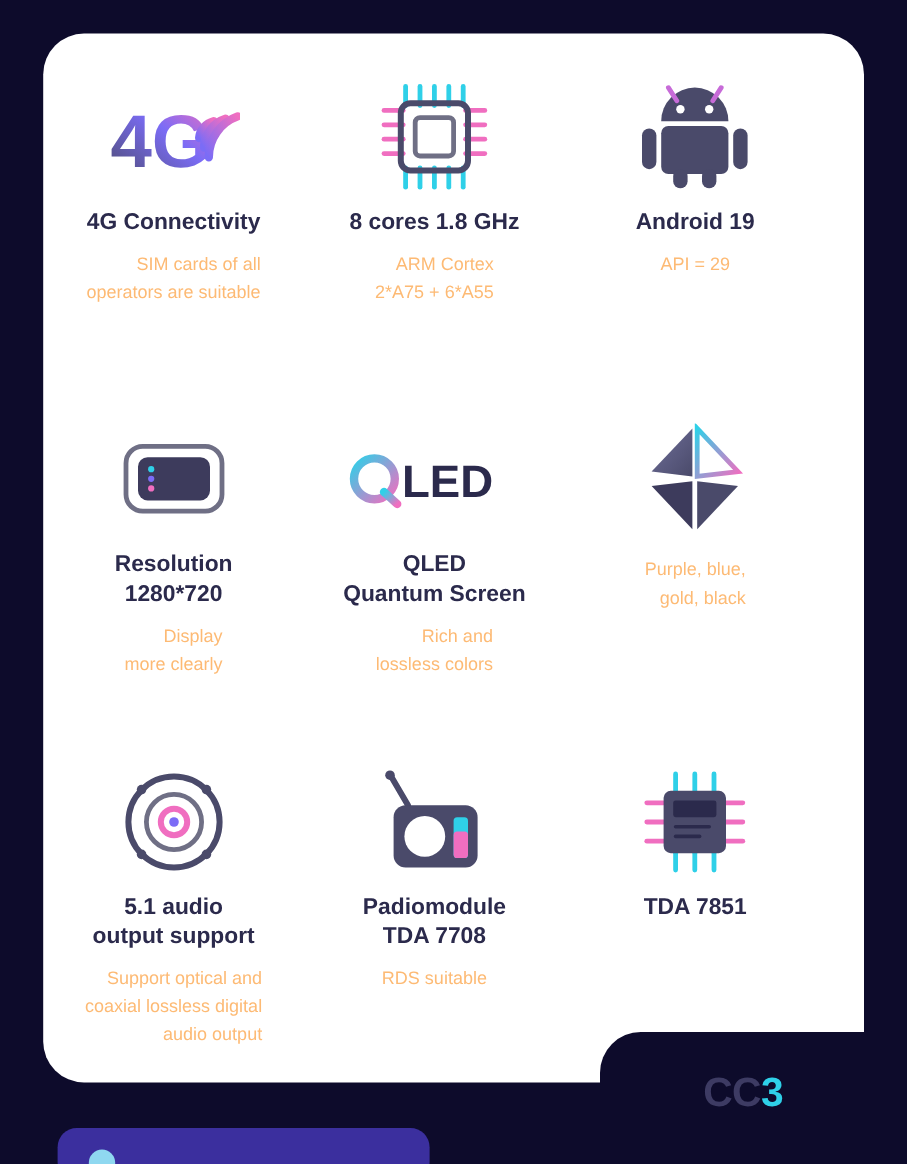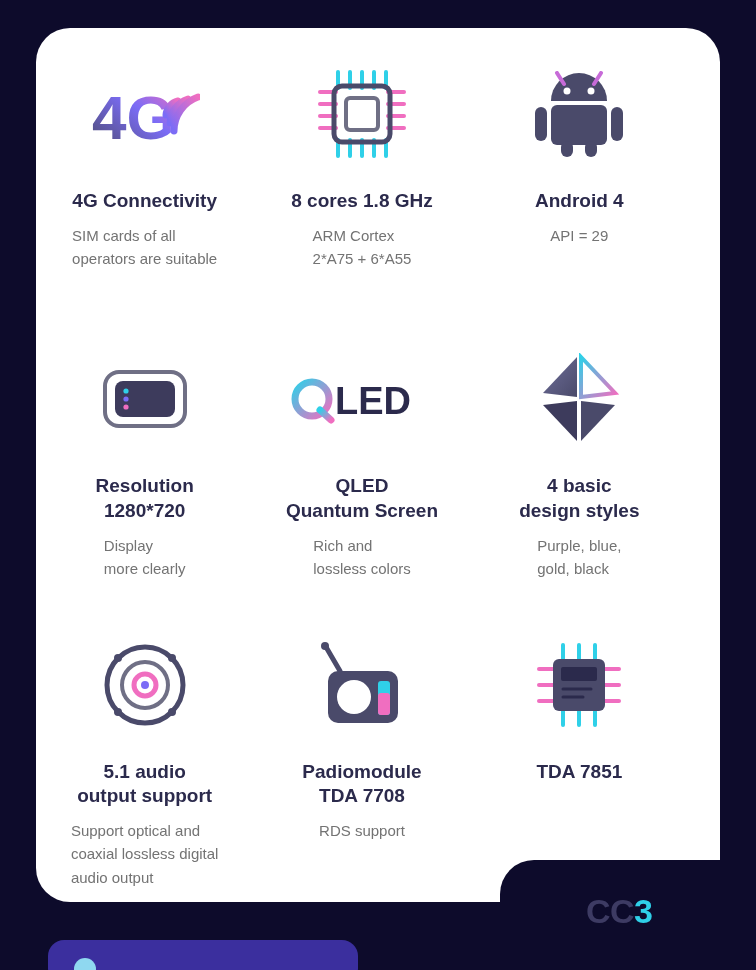--- a/index.html
+++ b/index.html
@@ -63,27 +63,27 @@
     display: flex;
     align-items: center;
     justify-content: center;
   }
   .title {
     font-size: 19px;
     font-weight: bold;
     color: #2b2a4c;
     text-align: center;
     line-height: 1.3;
-    margin-top: 21px;
+    margin-top: 6px;
     white-space: pre-line;
   }
   .sub {
     font-size: 15px;
-    color: #737373;
-    text-align: left;
+    color: #fdba74;
+    text-align: right;
     line-height: 1.55;
     margin-top: 10px;
     white-space: pre-line;
   }
   .brand {
     position: absolute;
     left: 586px;
     top: 892px;
     font-size: 34px;
     font-weight: bold;
@@ -191,21 +191,21 @@
             <path d="M20 30 a28 28 0 0 1 56 0 z"></path>
           </g>
           <g stroke="#c76bd8" stroke-width="4" stroke-linecap="round">
             <line x1="26" y1="2" x2="33" y2="13"></line>
             <line x1="70" y1="2" x2="63" y2="13"></line>
           </g>
           <circle cx="36" cy="20" r="3.5" fill="#ffffff"></circle>
           <circle cx="60" cy="20" r="3.5" fill="#ffffff"></circle>
         </svg>
       </div>
-      <div class="title">Android 4</div>
+      <div class="title">Android 19</div>
       <div class="sub">API = 29</div>
     </div>
 
     <div class="cell">
       <div class="icon-wrap">
         <svg width="86" height="70" viewBox="0 0 86 70">
           <rect x="3" y="8" width="80" height="54" rx="14" fill="none" stroke="#6f6f85" stroke-width="4"></rect>
           <rect x="13" y="17" width="60" height="36" rx="8" fill="#3d3b5c"></rect>
           <circle cx="24" cy="27" r="2.6" fill="#2fd0e8"></circle>
           <circle cx="24" cy="35" r="2.6" fill="#7b6cf6"></circle>
@@ -250,22 +250,20 @@
               <stop offset="0%" stop-color="#2fd0e8"></stop>
                 <stop offset="100%" stop-color="#f06ec0"></stop>
             </linearGradient>
           </defs>
           <path d="M44 4 L44 44 L10 40 Z" fill="url(#gd1)"></path>
           <path d="M44 48 L44 88 L10 52 Z" fill="#3d3b5c"></path>
           <path d="M48 48 L82 52 L48 88 Z" fill="#4a4a6a"></path>
           <path d="M48 4 L82 40 L48 44 Z" fill="none" stroke="url(#gd2)" stroke-width="4"></path>
         </svg>
       </div>
-      <div class="title">4 basic
-design styles</div>
       <div class="sub">Purple, blue,
 gold, black</div>
     </div>
 
     <div class="cell">
       <div class="icon-wrap">
         <svg width="86" height="86" viewBox="0 0 86 86">
           <circle cx="43" cy="43" r="38" fill="none" stroke="#4a4a6a" stroke-width="5"></circle>
           <circle cx="43" cy="43" r="23" fill="none" stroke="#6f6f85" stroke-width="4"></circle>
           <circle cx="43" cy="43" r="11" fill="none" stroke="#f06ec0" stroke-width="5"></circle>
@@ -291,21 +289,21 @@
           <line x1="26" y1="30" x2="12" y2="6" stroke="#4a4a6a" stroke-width="5" stroke-linecap="round"></line>
           <circle cx="11" cy="5" r="4" fill="#4a4a6a"></circle>
           <rect x="14" y="30" width="70" height="52" rx="10" fill="#4a4a6a"></rect>
           <circle cx="40" cy="56" r="17" fill="#ffffff"></circle>
           <rect x="64" y="40" width="12" height="34" rx="3" fill="#2fd0e8"></rect>
           <rect x="64" y="52" width="12" height="22" rx="3" fill="#f06ec0"></rect>
         </svg>
       </div>
       <div class="title">Padiomodule
 TDA 7708</div>
-      <div class="sub">RDS support</div>
+      <div class="sub">RDS suitable</div>
     </div>
 
     <div class="cell">
       <div class="icon-wrap">
         <svg width="88" height="88" viewBox="0 0 88 88">
           <g stroke="#2fd0e8" stroke-width="4" stroke-linecap="round">
             <line x1="28" y1="4" x2="28" y2="18"></line>
               <line x1="44" y1="4" x2="44" y2="18"></line>
             <line x1="60" y1="4" x2="60" y2="18"></line>
             <line x1="28" y1="70" x2="28" y2="84"></line>

